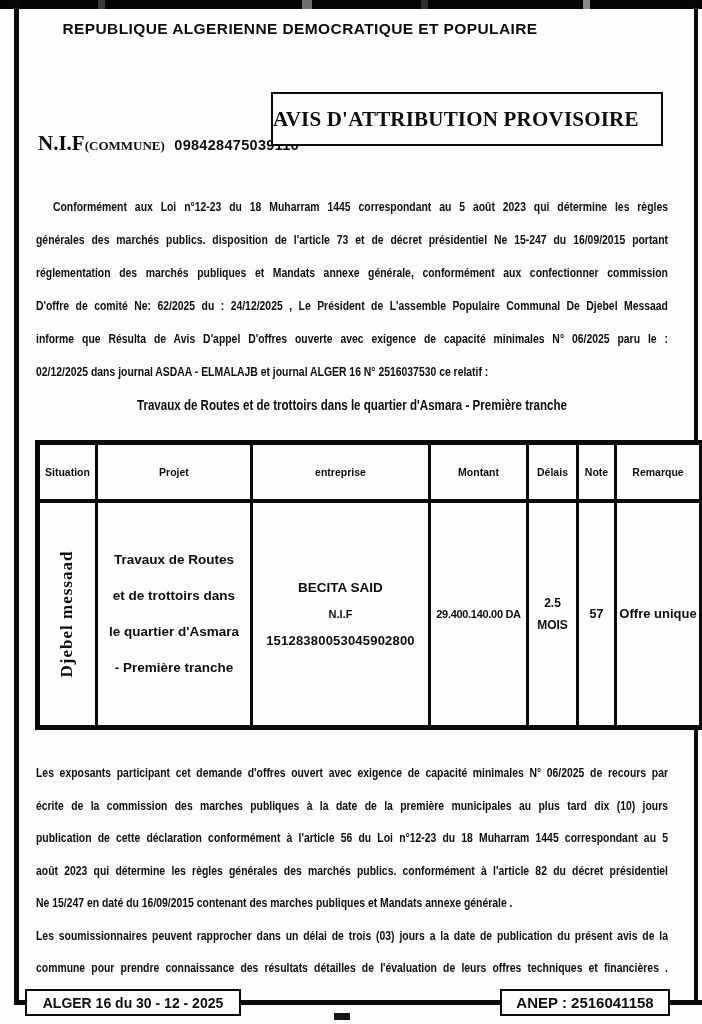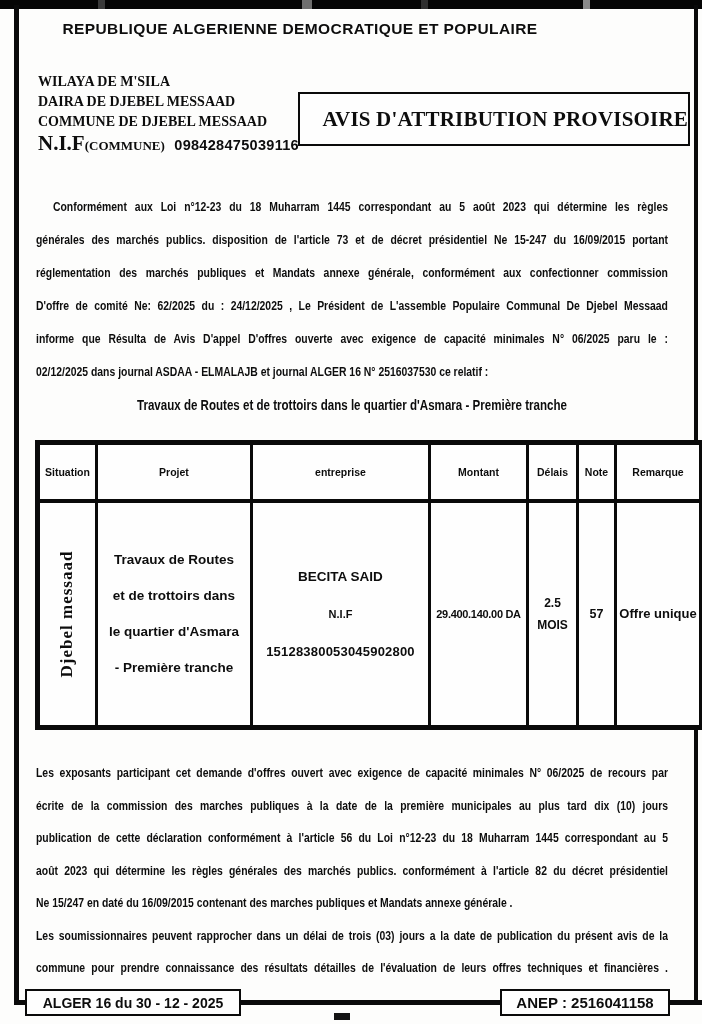--- a/index.html
+++ b/index.html
@@ -26,23 +26,23 @@
   .issuer {
     position:absolute; left:38px; top:72px;
     font-family:"Liberation Serif", serif; font-weight:bold;
     font-size:14px; line-height:20px; white-space:nowrap;
   }
   .nif-line { position:absolute; left:38px; top:131px; white-space:nowrap; }
   .nif-big   { font-family:"Liberation Serif", serif; font-weight:bold; font-size:21px; }
   .nif-small { font-family:"Liberation Serif", serif; font-weight:bold; font-size:13px; }
   .nif-num   { font-weight:bold; font-size:14.5px; letter-spacing:0.3px; margin-left:5px; }
   .notice-box {
-    position:absolute; left:298px; top:92px; width:388px; height:50px;
+    position:absolute; left:271px; top:92px; width:388px; height:50px;
     border:2px solid #0a0a0a; background:#fefefe;
-    display:flex; align-items:center; justify-content:flex-end;
+    display:flex; align-items:center; justify-content:flex-start;
     font-family:"Liberation Serif", serif; font-weight:bold; font-size:21px;
     letter-spacing:0.2px; white-space:nowrap;
   }
   
   .para { position:absolute; left:36px; width:632px; overflow:visible; }
   .scale-wrap { width:820px; transform:scaleX(0.7707); transform-origin:0 0; }
   .pline {
     height:33px; line-height:33px; overflow:hidden;
     font-weight:bold; font-size:13.5px;
     text-align:justify; text-align-last:justify; white-space:normal;
@@ -70,21 +70,21 @@
   .th { border-bottom:4px solid #0a0a0a; font-weight:bold; font-size:10.5px; white-space:nowrap; padding:1px; }
   .th.wrapcell { white-space:normal; overflow-wrap:anywhere; line-height:13px; padding:1px 3px; }
   .th:nth-child(7), .td:last-child { border-right:none; }
   .td { font-weight:bold; }
   .vert-text {
     transform:rotate(-90deg); white-space:nowrap;
     font-family:"Liberation Serif", serif; font-weight:bold;
     font-size:17px; letter-spacing:1px;
   }
   .td-projet { font-size:13.5px; line-height:36px; padding:0 10px; }
-  .td-entreprise { gap:24px; padding:0 2px; }
+  .td-entreprise { gap:13px; padding:0 2px; }
   .ent-name { font-size:13.5px; }
   .ent-nif-label { font-size:11px; }
   .ent-nif { font-size:13px; letter-spacing:0.2px; }
   .td-montant { font-size:11px; letter-spacing:-0.3px; white-space:nowrap; }
   .td-delais { font-size:12px; line-height:22px; }
   .td-note { font-size:12.5px; }
   .td-remarque { font-size:13px; line-height:24px; padding:0 2px; }
   
   .footer-rule { position:absolute; left:14px; top:1000px; width:688px; height:5px; background:#0a0a0a; }
   .footer-box {
@@ -99,25 +99,20 @@
 </head>
 <body>
 
 <div class="page">
 
   <div class="scan-band"></div>
   <div class="frame"></div>
 
   <div class="doc-title">REPUBLIQUE ALGERIENNE DEMOCRATIQUE ET POPULAIRE</div>
 
-  <div class="issuer">
-    <div>WILAYA DE M'SILA</div>
-    <div>DAIRA DE DJEBEL MESSAAD</div>
-    <div>COMMUNE DE DJEBEL MESSAAD</div>
-  </div>
 
   <div class="nif-line">
     <span class="nif-big">N.I.F</span><span class="nif-small">(COMMUNE)</span>
     <span class="nif-num">098428475039116</span>
   </div>
 
   <div class="notice-box">
     <span>AVIS D'ATTRIBUTION PROVISOIRE</span>
   </div>
 

